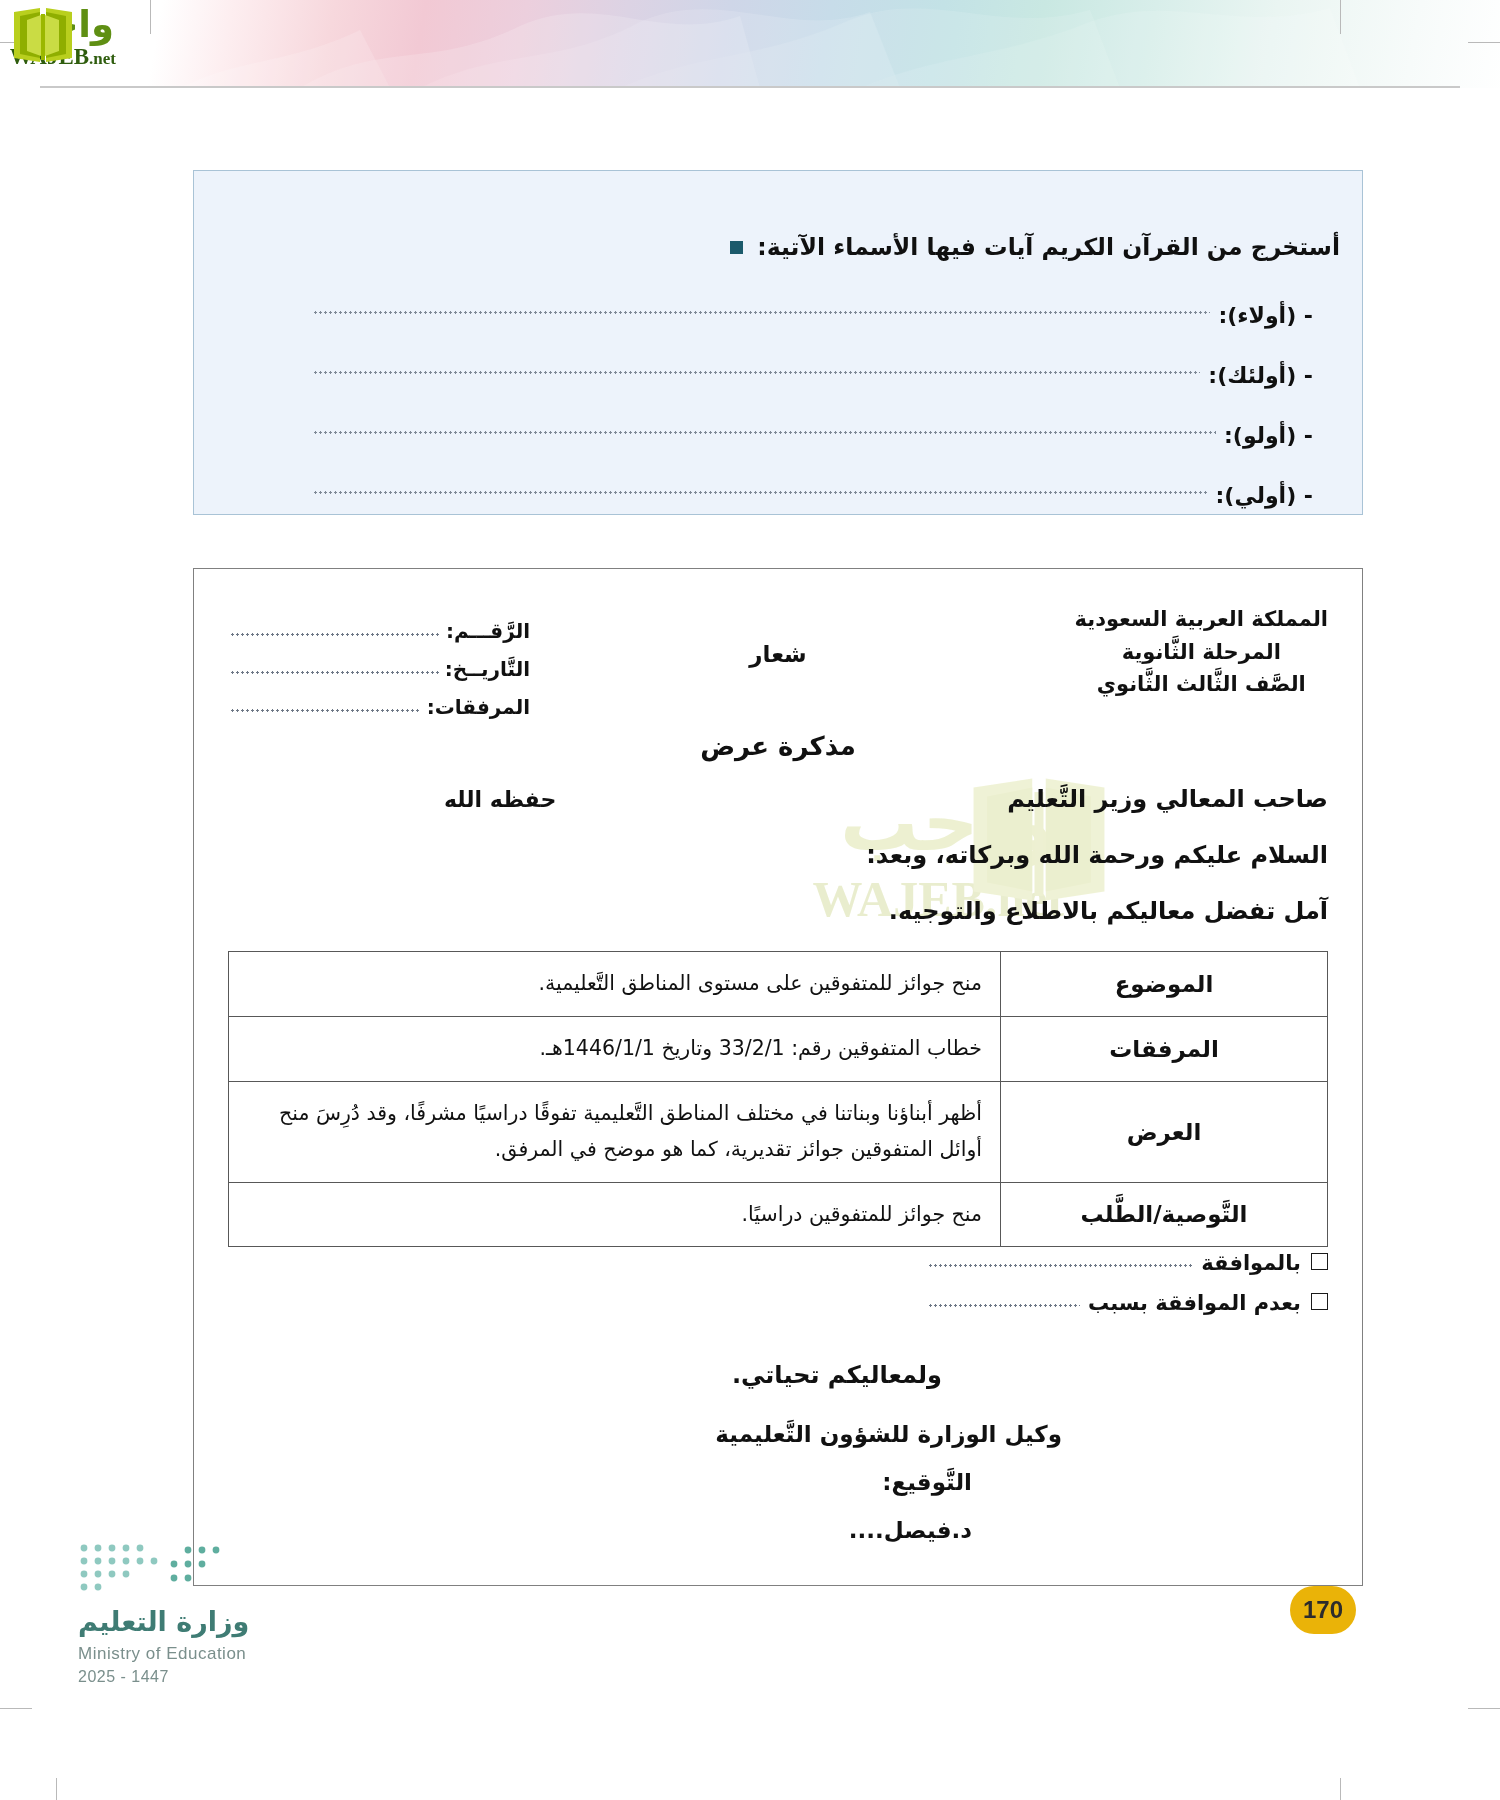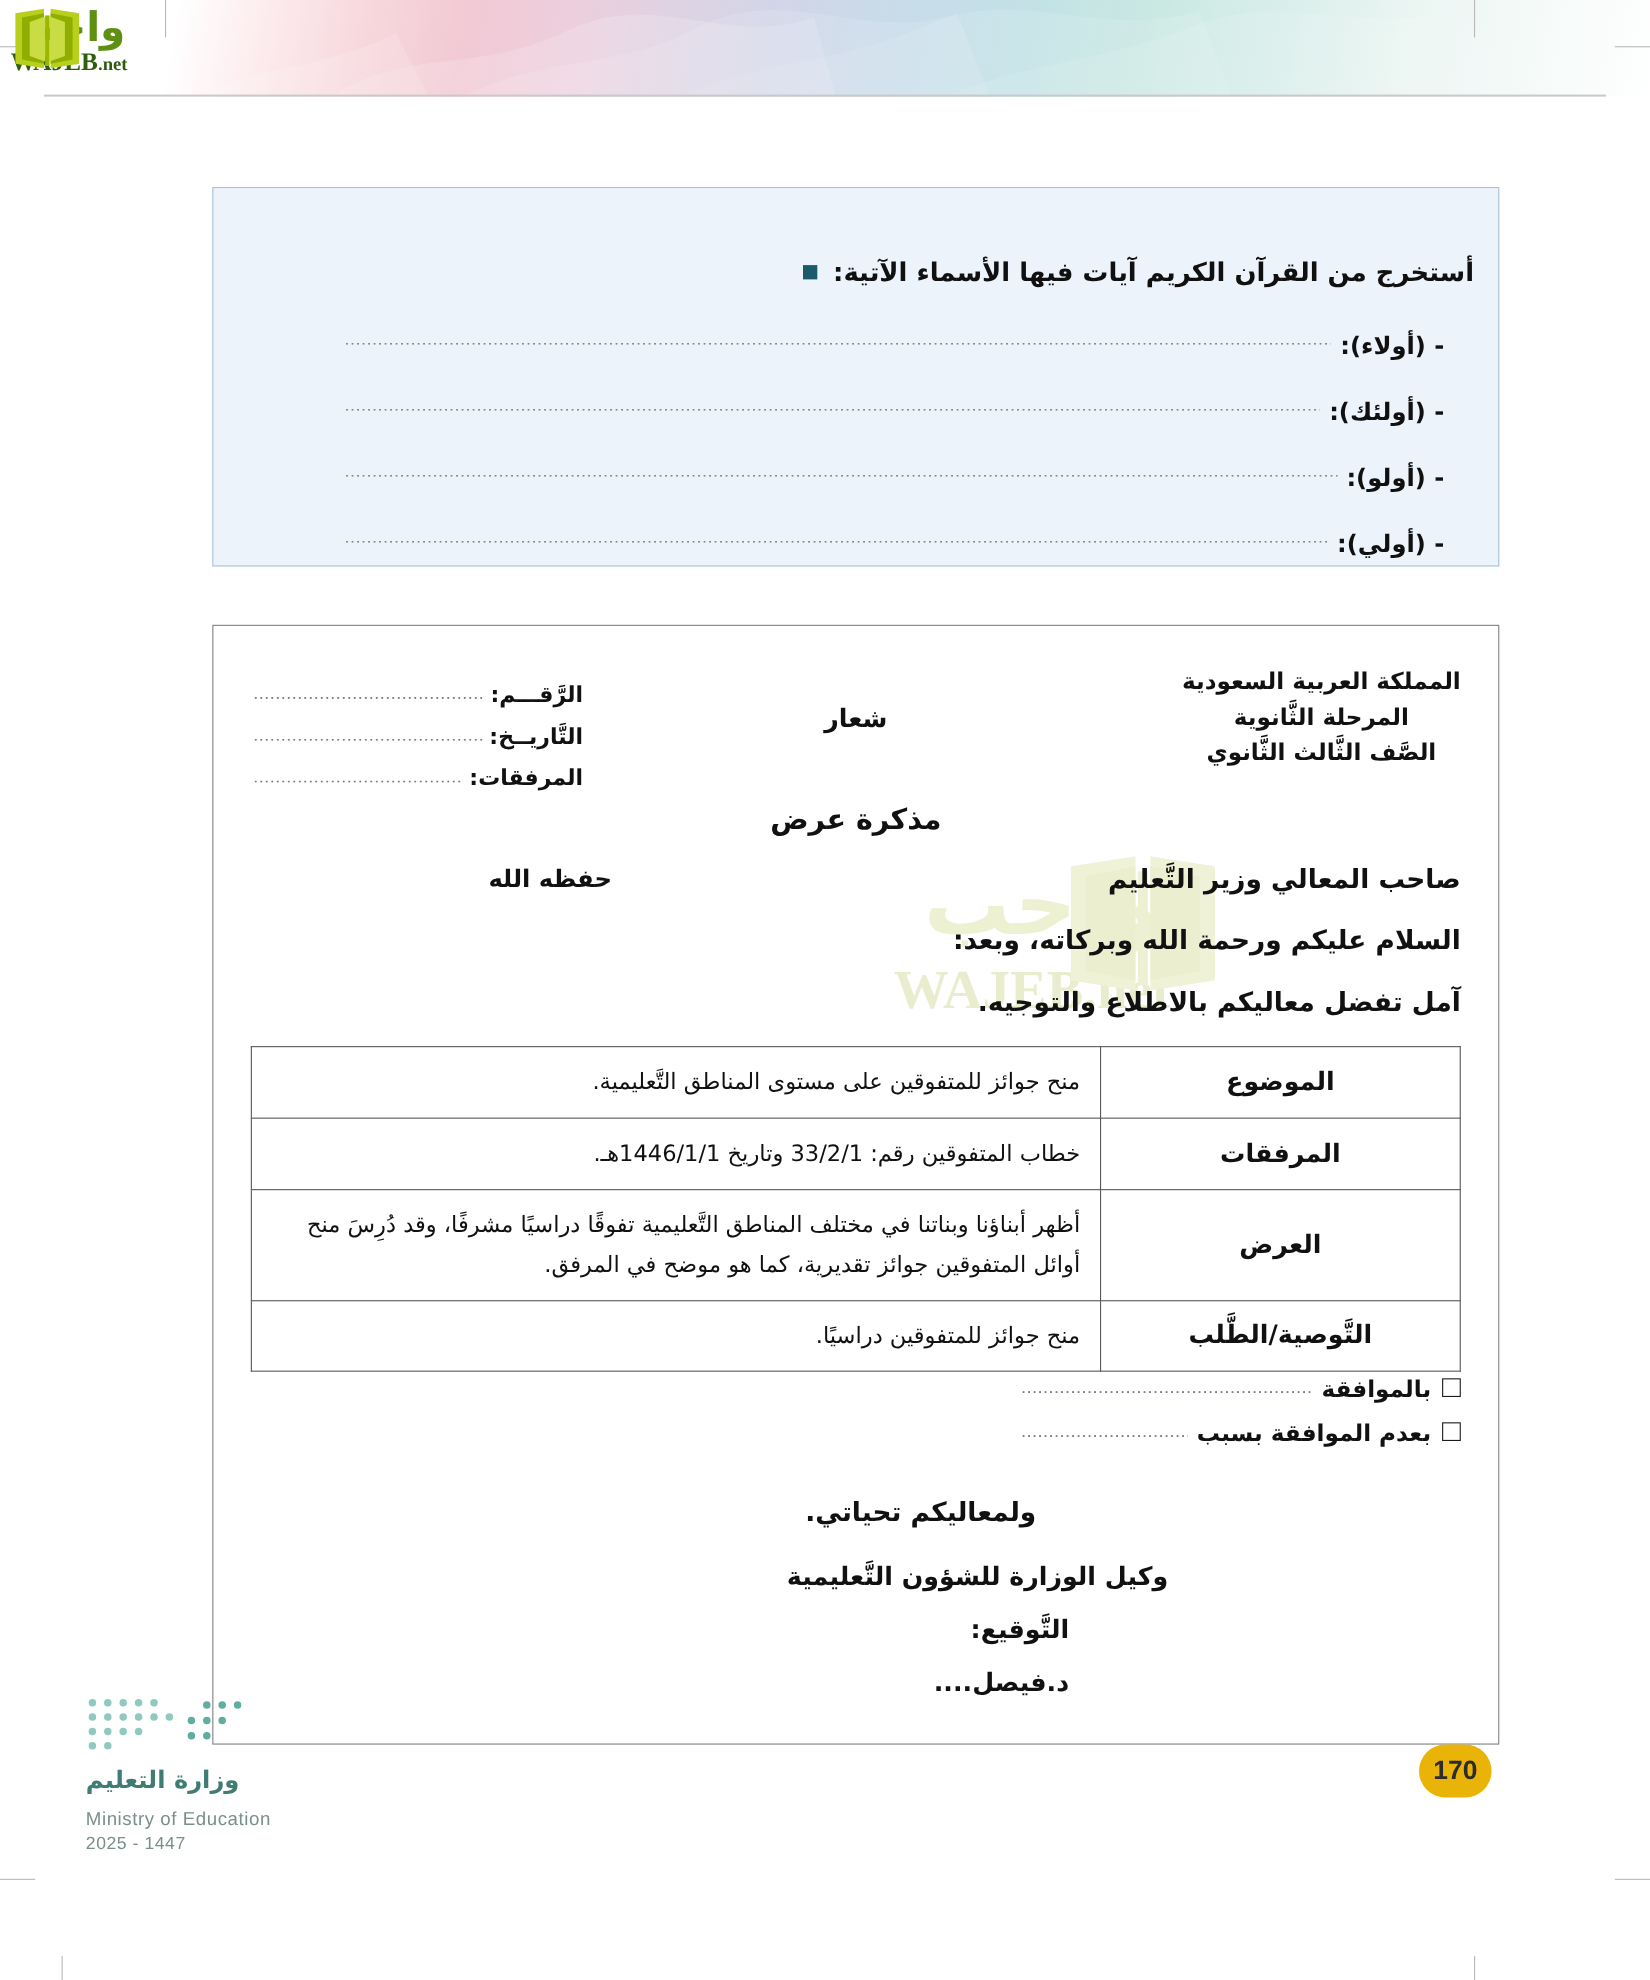--- a/index.html
+++ b/index.html
@@ -113,21 +113,21 @@
     font-family:"DejaVu Sans",sans-serif;white-space:nowrap;}
   .sig{position:absolute;right:300px;text-align:center;font-size:23px;font-weight:bold;color:#111;
     font-family:"DejaVu Sans",sans-serif;white-space:nowrap;}
   .sig-1{top:852px;right:300px;}
   .sig-2{top:900px;right:390px;}
   .sig-3{top:948px;right:390px;margin-left:24px;}
 
   
   .moe{position:absolute;left:78px;top:1452px;width:270px;height:150px;}
   .moe-dots{position:absolute;left:0;top:0;width:170px;height:56px;}
-  .moe-ar{position:absolute;left:0;top:66px;font-size:22px;font-weight:bold;color:#3f7c74;
+  .moe-ar{position:absolute;left:0;top:66px;font-size:27px;font-weight:bold;color:#3f7c74;
     font-family:"DejaVu Sans",sans-serif;direction:rtl;white-space:nowrap;letter-spacing:1px;}
   .moe-en{position:absolute;left:0;top:104px;font-size:17px;color:#7a8f8c;direction:ltr;
     font-family:"Liberation Sans",sans-serif;white-space:nowrap;letter-spacing:.5px;}
   .moe-yr{position:absolute;left:0;top:128px;font-size:16px;color:#7a8f8c;direction:ltr;
     font-family:"Liberation Sans",sans-serif;white-space:nowrap;letter-spacing:.5px;}
 
   .pagenum{position:absolute;left:1290px;top:1498px;width:66px;height:48px;border-radius:24px;
     background:#eab308;display:flex;align-items:center;justify-content:center;
     font-size:24px;font-weight:bold;color:#2c2c2c;
     font-family:"Liberation Sans",sans-serif;}

